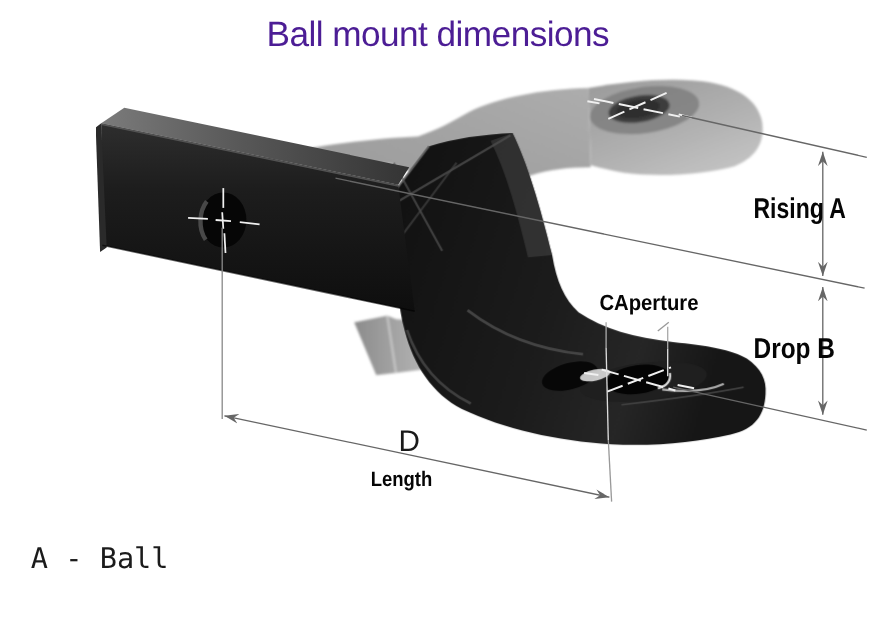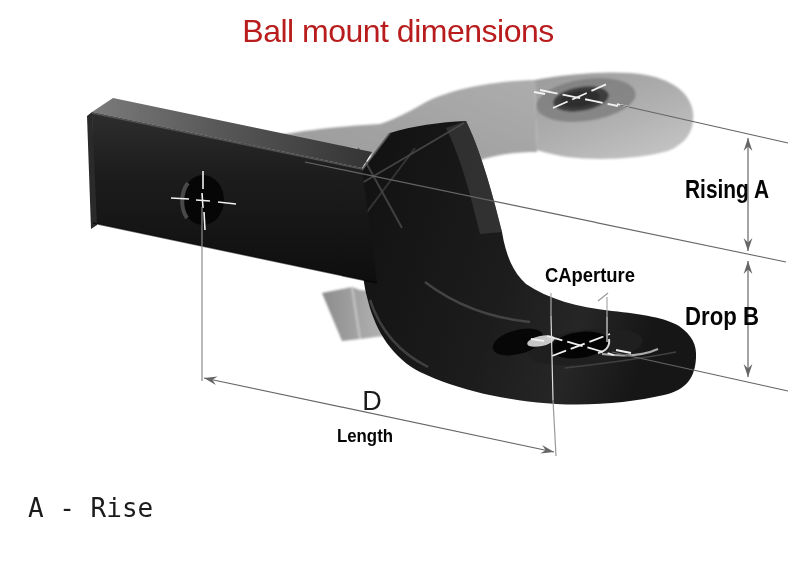--- a/index.html
+++ b/index.html
@@ -3,21 +3,21 @@
 <meta charset="utf-8">
 <style>
   html,body{margin:0;padding:0;}
   body{
     width:800px;height:566px;background:#ffffff;overflow:hidden;position:relative;
     font-family:"Liberation Sans",sans-serif;
   }
   .stage{position:absolute;inset:0;width:800px;height:566px;}
   .title{
     position:absolute;top:15px;left:0;width:796px;text-align:center;
-    font-size:32px;line-height:32px;font-weight:400;color:#b91c1c;
+    font-size:32px;line-height:32px;font-weight:400;color:#4c1d95;
     letter-spacing:-0.5px;
   }
   .diagram-svg{position:absolute;left:0;top:0;}
   .legend{
     position:absolute;left:28px;top:436px;
     font-family:"DejaVu Sans Mono","Liberation Mono",monospace;
     font-size:26px;line-height:29px;color:#1b1b1b;white-space:pre;
   }
   .legend-row{height:29px;}
   .dim-label{
@@ -196,19 +196,19 @@
     </g>
 
     <text class="dim-label" x="727" y="198" font-size="26" text-anchor="middle" textLength="84" lengthAdjust="spacingAndGlyphs">Rising A</text>
     <text class="dim-label" x="722" y="325" font-size="26" text-anchor="middle" textLength="74" lengthAdjust="spacingAndGlyphs">Drop B</text>
     <text class="dim-label" x="590" y="282" font-size="20" text-anchor="middle" textLength="90" lengthAdjust="spacingAndGlyphs">CAperture</text>
     <text class="dim-label-light" x="372" y="410" font-size="27" text-anchor="middle">D</text>
     <text class="dim-label" x="365" y="442" font-size="19" text-anchor="middle" textLength="56" lengthAdjust="spacingAndGlyphs">Length</text>
   </svg>
 
   <div class="legend">
-    <div class="legend-row">A - Rise</div>
+    <div class="legend-row">A - Ball</div>
     
     
     
   </div>
 
 </div>
 
 </body></html>

